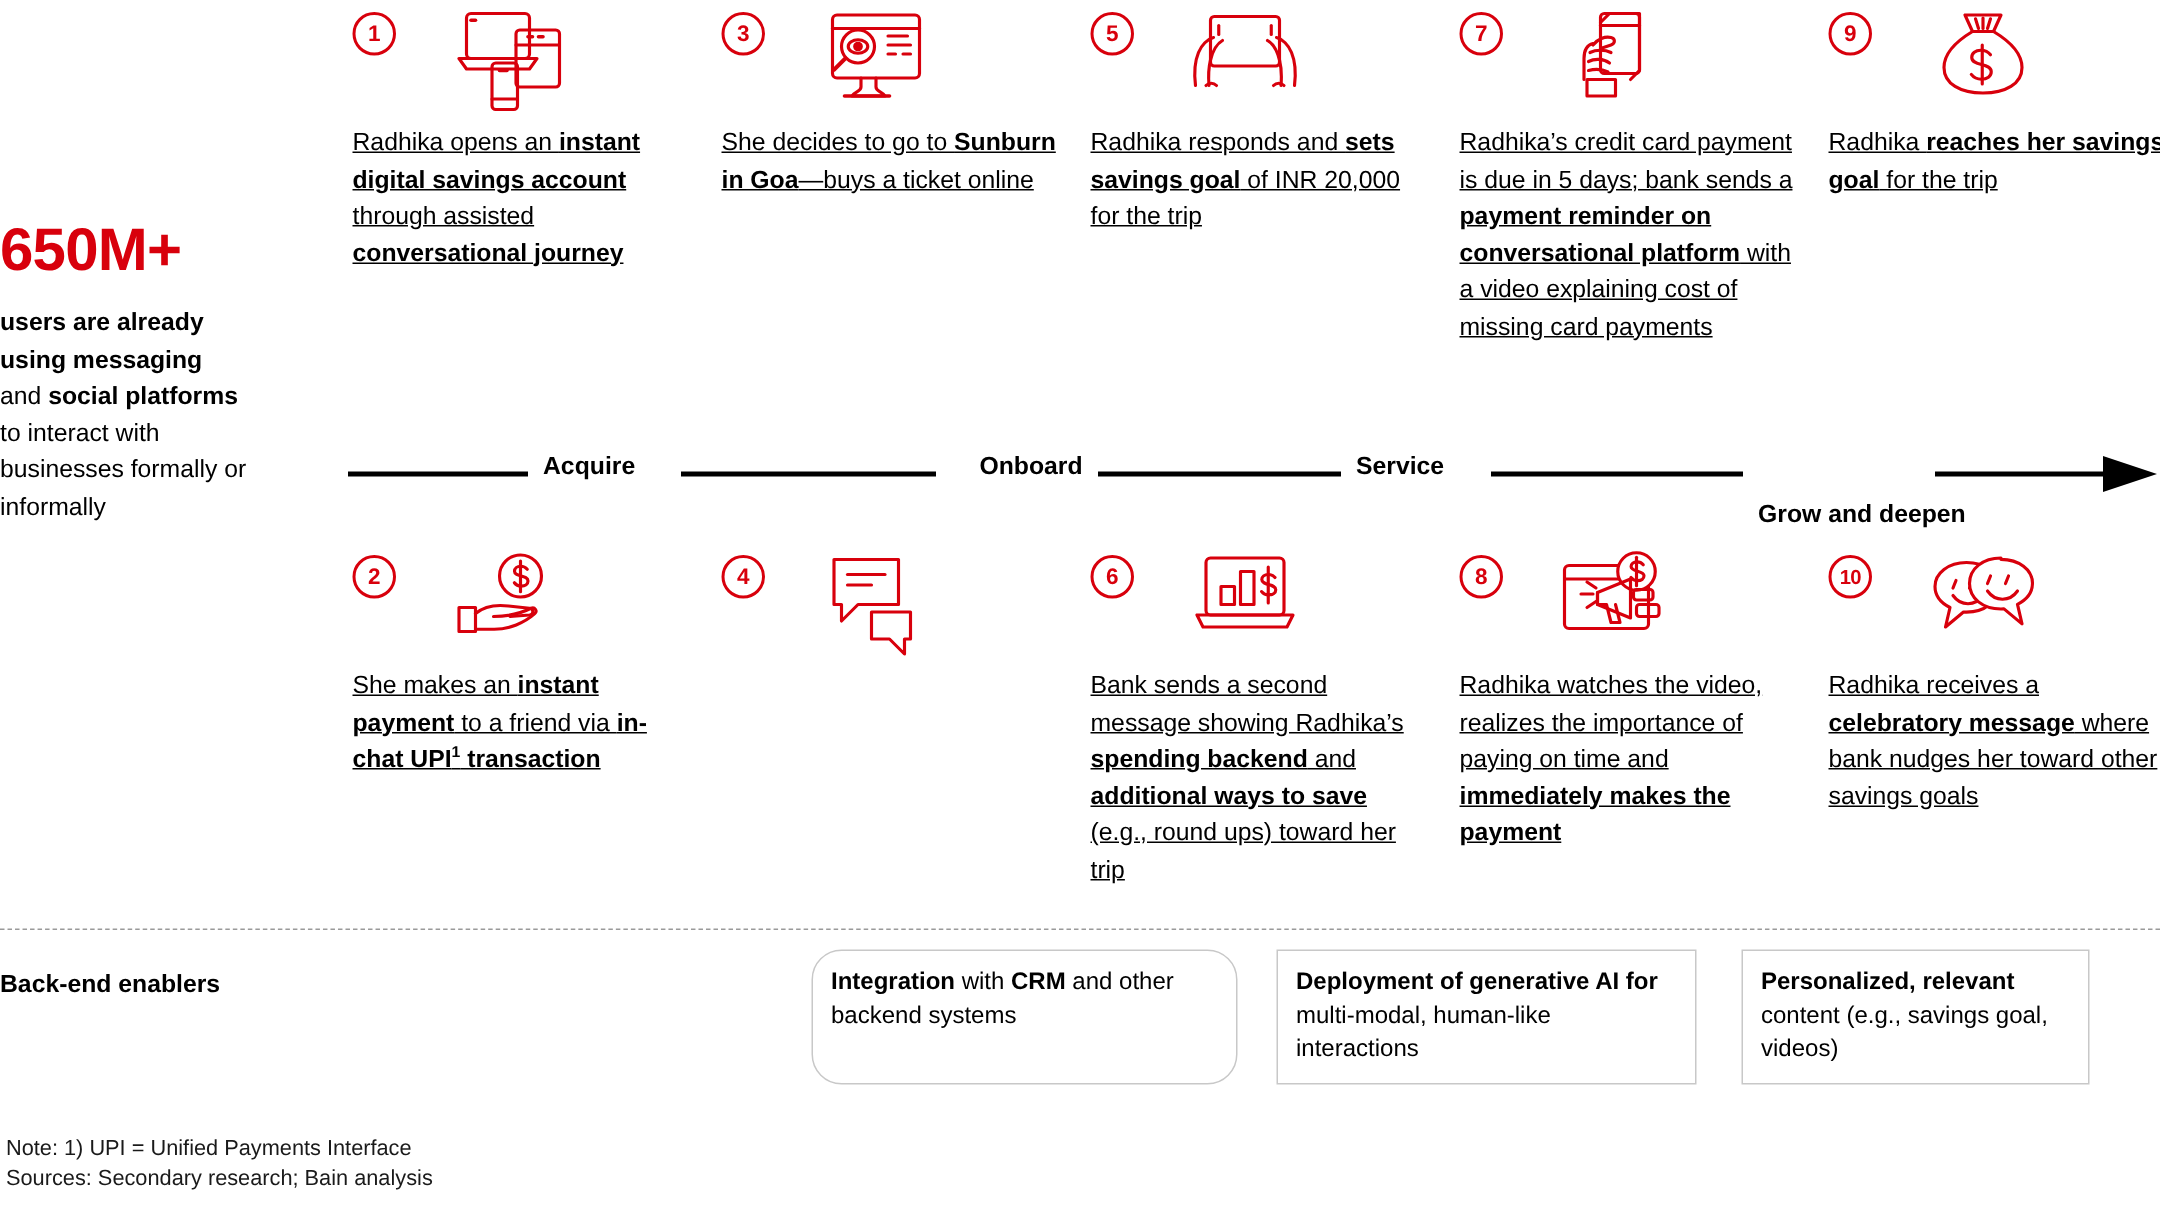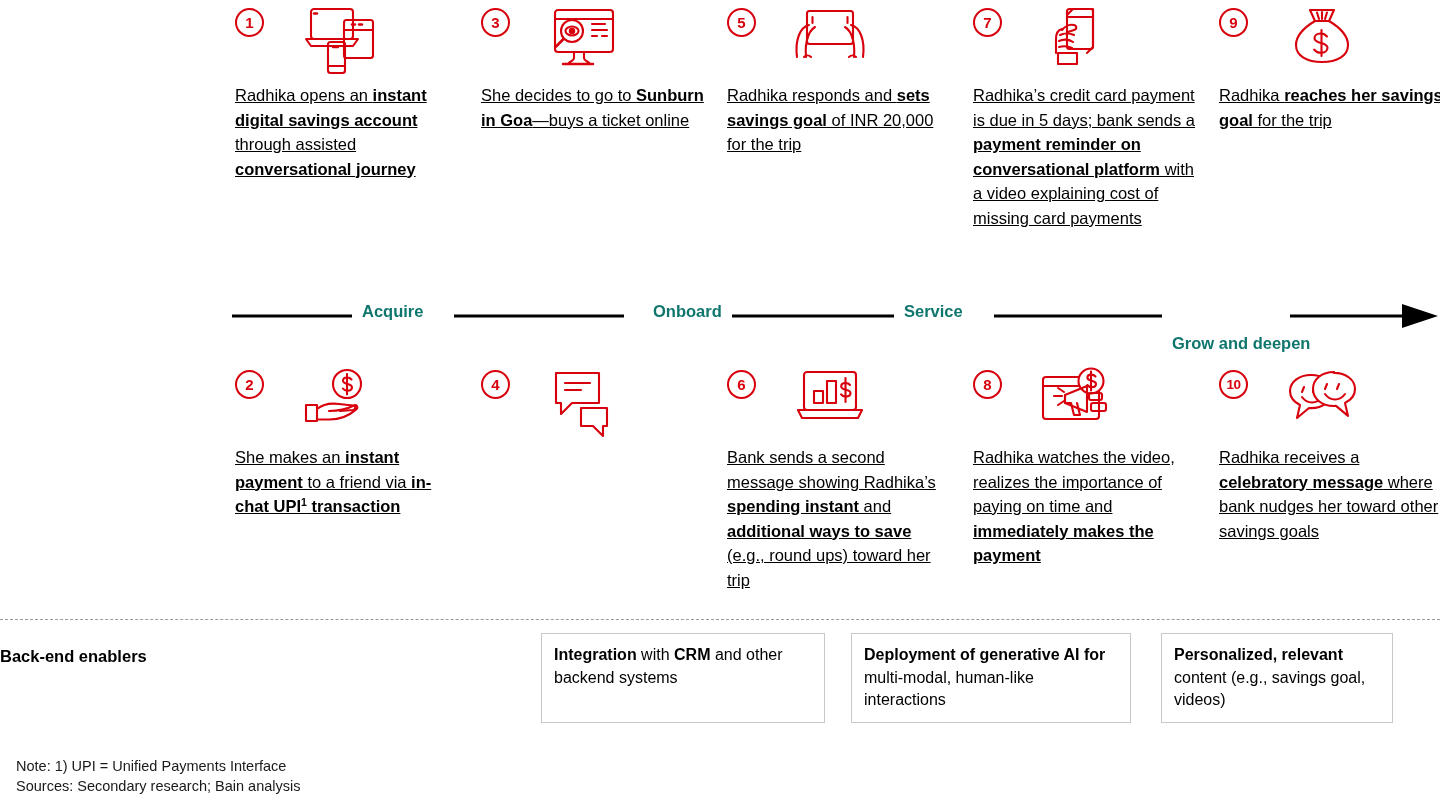--- a/index.html
+++ b/index.html
@@ -91,21 +91,21 @@
   #arrow-band {
     position: absolute;
     left: 232px;
     top: 296px;
     width: 1208px;
     height: 40px;
   }
   #arrow-band svg { display: block; }
   .stage-label {
     position: absolute;
-    color: #0f766e;
+    color: #000000;
     font-size: 16.5px;
     font-weight: 700;
     top: 6px;
     white-space: nowrap;
   }
 
   
   #divider {
     position: absolute;
     left: 0px;
@@ -133,32 +133,36 @@
     box-sizing: border-box;
     padding: 10px 12px 0 12px;
     font-size: 16px;
     line-height: 22.5px;
   }
   .enabler-box b { font-weight: 700; }
 
   
   #footnotes {
     position: absolute;
-    left: 16px;
+    left: 4px;
     top: 756px;
     font-size: 14.5px;
     line-height: 20px;
     color: #1a1a1a;
   }
 </style>
 </head>
 <body>
 
 <div class="canvas">
 
+  <div id="left-panel">
+    <div id="stat-value">650M+</div>
+    <div id="stat-desc"><b>users are already using messaging</b> and <b>social platforms</b> to interact with businesses formally or informally</div>
+  </div>
 
   <div class="step" id="step-top-0" style="left:235px; top:5px;">
     <div class="step-head">
       <div class="num-circle">1</div>
       <div class="step-icon">
         <svg viewBox="0 0 86 74" fill="none" stroke="#d8000c" stroke-width="2.1" stroke-linejoin="round" stroke-linecap="round">
           <rect x="16" y="4" width="42" height="30" rx="3"></rect>
           <path d="M11 34h52l-5 7H16z"></path>
           <line x1="19" y1="8.5" x2="22" y2="8.5" stroke-width="2.4"></line>
           <rect x="49" y="15" width="29" height="38" rx="2.5"></rect>
@@ -308,21 +312,21 @@
         <svg viewBox="0 0 86 74" fill="none" stroke="#d8000c" stroke-width="2.1" stroke-linejoin="round" stroke-linecap="round">
           <rect x="17" y="5" width="52" height="38" rx="3"></rect>
           <path d="M11 43h64l-4 8H15z"></path>
           <rect x="27" y="24" width="9" height="12"></rect>
           <rect x="40" y="14" width="9" height="22"></rect>
           <path d="M63 18c-1-1.3-2.7-2-4.5-2-2.5 0-4.3 1.4-4.3 3.4 0 4.2 9.3 2.5 9.3 6.7 0 2.1-2 3.5-4.6 3.5-2 0-3.8-.8-4.8-2.2"></path>
           <line x1="58.5" y1="11" x2="58.5" y2="35"></line>
         </svg>
       </div>
     </div>
-    <div class="step-text">Bank sends a second message showing Radhika’s <b>spending instant</b> and <b>additional ways to save</b> (e.g., round ups) toward her trip</div>
+    <div class="step-text">Bank sends a second message showing Radhika’s <b>spending backend</b> and <b>additional ways to save</b> (e.g., round ups) toward her trip</div>
   </div>
 
   <div class="step" id="step-bot-3" style="left:973px; top:367px;">
     <div class="step-head">
       <div class="num-circle">8</div>
       <div class="step-icon">
         <svg viewBox="0 0 86 74" fill="none" stroke="#d8000c" stroke-width="2.1" stroke-linejoin="round" stroke-linecap="round">
           <rect x="10" y="10" width="56" height="42" rx="3"></rect>
           <line x1="10" y1="19" x2="66" y2="19"></line>
           <circle cx="58" cy="14" r="12.5" fill="#ffffff"></circle>
@@ -357,21 +361,21 @@
         </svg>
       </div>
     </div>
     <div class="step-text">Radhika receives a <b>celebratory message</b> where bank nudges her toward other savings goals</div>
   </div>
 
   <div id="divider"></div>
 
   <div id="enablers-label">Back-end enablers</div>
 
-  <div class="enabler-box" style="left:541px; width:284px;">
+  <div class="enabler-box" style="left:541px; width:284px;border-radius:20px;">
     <span><b>Integration</b> with <b>CRM</b> and other backend systems</span>
   </div>
   <div class="enabler-box" style="left:851px; width:280px;">
     <span><b>Deployment of generative AI for</b> multi-modal, human-like interactions</span>
   </div>
   <div class="enabler-box" style="left:1161px; width:232px;">
     <span><b>Personalized, relevant</b> content (e.g., savings goal, videos)</span>
   </div>
 
   <div id="footnotes">

